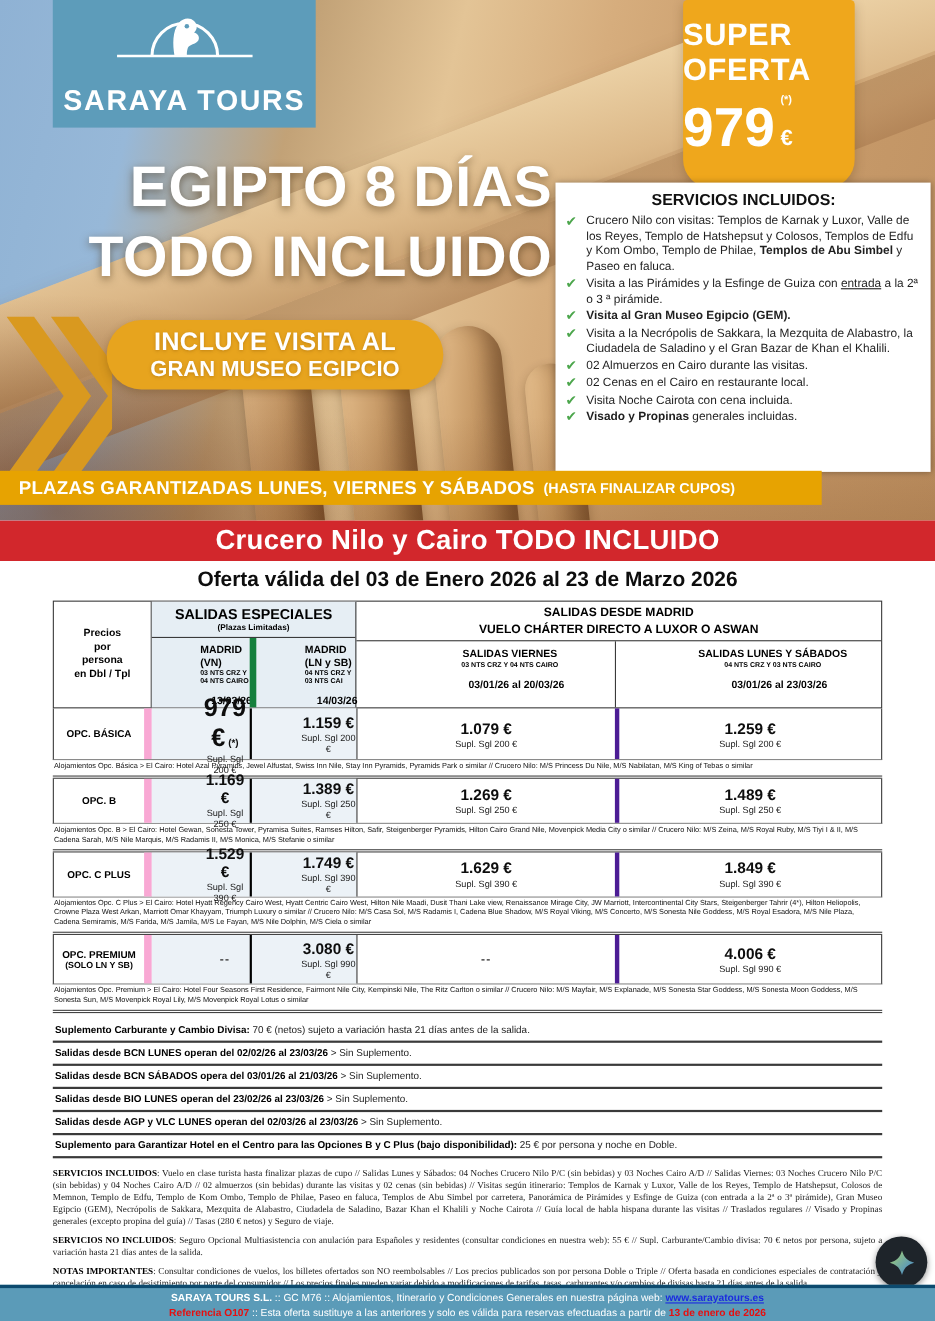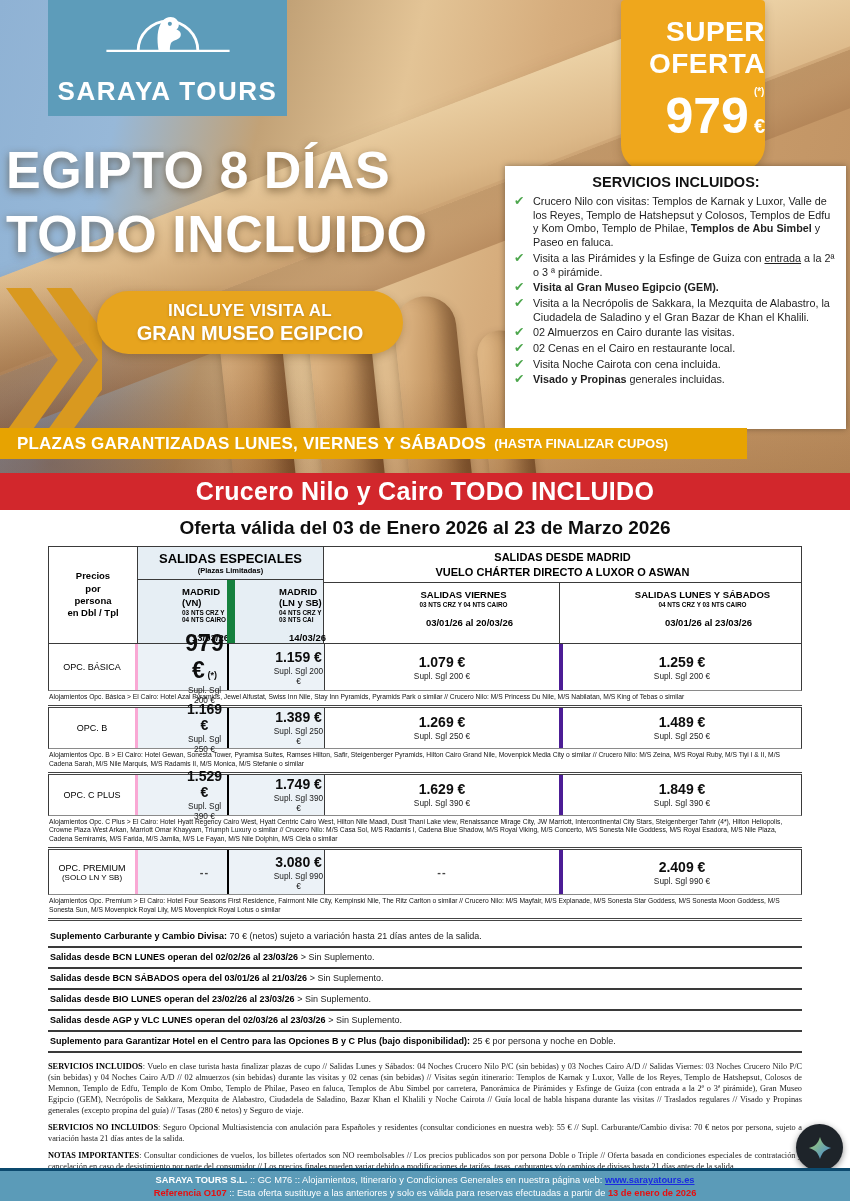--- a/index.html
+++ b/index.html
@@ -19,34 +19,34 @@
     box-shadow:inset -12px -8px 18px rgba(70,40,15,.38),0 4px 10px rgba(60,35,10,.3);
     transform:rotate(-6deg);}
   .shade{position:absolute;inset:0;pointer-events:none;
     background:radial-gradient(ellipse 420px 280px at 6% 98%,rgba(101,51,25,.5),transparent 70%),
                linear-gradient(0deg,rgba(120,70,30,.22) 0%,transparent 20%);}
 
   .logo-box{position:absolute;left:48px;top:0;width:239px;height:116px;background:#5d9cba;
     display:flex;flex-direction:column;align-items:center;justify-content:flex-start;padding-top:8px;box-sizing:border-box;}
   .logo-text{color:#fff;font-weight:bold;font-size:26px;letter-spacing:1.5px;margin-top:12px;}
 
-  .hero-title{position:absolute;left:6px;top:138px;width:496px;text-align:left;color:#fff;
+  .hero-title{position:absolute;left:6px;top:138px;width:496px;text-align:right;color:#fff;
     font-weight:800;font-size:52px;line-height:1.24;letter-spacing:.5px;
     text-shadow:0 3px 8px rgba(70,45,15,.55);}
 
   .chevrons{position:absolute;left:6px;top:286px;width:96px;height:148px;}
 
   .pill{position:absolute;left:97px;top:291px;width:306px;height:63px;background:#e7a41e;border-radius:34px;
     color:#fff;text-align:center;display:flex;flex-direction:column;justify-content:center;gap:1px;
     text-shadow:0 1px 3px rgba(120,70,0,.35);box-shadow:0 3px 8px rgba(90,55,10,.3);}
-  .pill .p1{font-size:17px;font-weight:800;letter-spacing:.3px;}
+  .pill .p1{font-size:23px;font-weight:800;letter-spacing:.3px;}
   .pill .p2{font-size:20px;font-weight:800;}
 
-  .badge{position:absolute;left:621px;top:0;width:144px;height:171px;background:#efa71c;
-    border-radius:4px 4px 26px 26px;color:#fff;display:flex;flex-direction:column;align-items:flex-end;
+  .badge{position:absolute;left:621px;top:0;width:156px;height:171px;background:#efa71c;
+    border-radius:4px 4px 26px 26px;color:#fff;display:flex;flex-direction:column;align-items:flex-start;
     padding-top:16px;box-sizing:border-box;box-shadow:0 4px 10px rgba(80,50,0,.25);}
   .badge .b1,.badge .b2{font-size:28px;font-weight:800;line-height:1.14;letter-spacing:.5px;}
   .badge .price-row{display:flex;align-items:flex-end;margin-top:6px;}
   .badge .bp{font-size:50px;font-weight:800;line-height:.88;}
   .badge .bside{display:flex;flex-direction:column;align-items:flex-start;margin-left:5px;height:52px;justify-content:space-between;}
   .badge .bast{font-size:10px;font-weight:bold;}
   .badge .beur{font-size:20px;font-weight:800;}
 
   .services{position:absolute;left:505px;top:166px;width:341px;height:263px;background:#fff;
     box-shadow:0 0 6px rgba(0,0,0,.35);padding:6px 8px 4px 9px;box-sizing:border-box;overflow:hidden;}
@@ -74,27 +74,27 @@
   .g2{flex:1;}
   .grp-title{height:36px;border-bottom:1px solid #3a3a3a;display:flex;flex-direction:column;justify-content:center;align-items:center;box-sizing:border-box;}
   .gt1{font-size:13px;font-weight:bold;}
   .gt1s{font-size:7.5px;font-weight:bold;}
   .gt2{font-size:11px;font-weight:bold;line-height:1.3;}
   .grpcols{display:flex;flex:1;}
   .colh{display:flex;flex-direction:column;align-items:center;padding-top:6px;box-sizing:border-box;padding-left:44px;}
   .colh .ct{font-size:9.5px;font-weight:bold;}
   .colh .cs{font-size:6.4px;font-weight:bold;margin-top:1px;}
   .colh .cd{font-size:9.5px;font-weight:bold;margin-top:9px;margin-left:12px;}
-  .w2{width:89px;}.w3{width:97px;border-left:8px solid #15803d;}
+  .w2{width:89px;}.w3{width:97px;border-left:6px solid #15803d;}
   .w4{width:235px;}.w5{flex:1;border-left:1px solid #3a3a3a;}
 
   .prow{display:flex;border-left:1.5px solid #3a3a3a;border-right:1.5px solid #3a3a3a;border-bottom:1px solid #8a8a8a;box-sizing:border-box;}
   .prow.r0{height:47px;}.prow.r1{height:41px;}.prow.r2{height:41px;}.prow.r3{height:45px;}
   .prow .cell{display:flex;flex-direction:column;justify-content:center;align-items:center;box-sizing:border-box;text-align:center;}
-  .prow .lab{width:89px;font-size:9px;font-weight:normal;border-right:3px solid #f9a8d4;color:#000;}
+  .prow .lab{width:89px;font-size:9px;font-weight:bold;border-right:7px solid #f9a8d4;color:#000;}
   .prow .lab .lab2{font-size:8px;}
   .pc.b2{width:89px;}
   .pc.b3{width:97px;border-left:2px solid #000;}
   .pc.b4{width:235px;border-left:1.5px solid #3a3a3a;}
   .pc.b5{flex:1;border-left:4px solid #4c1d95;}
   .pc.special{background:#ecf2f7;padding-left:44px;}
   .price{font-size:14px;font-weight:bold;color:#0d0d0d;}
   .price.big{font-size:23px;}
   .ast{font-size:9px;font-weight:bold;}
   .supl{font-size:8.3px;margin-top:1px;color:#1a1a1a;}
@@ -316,21 +316,21 @@
             <div class="dashtxt">--</div>
           </div>
           <div class="cell pc b3 special">
             <div class="price">3.080 €</div>
             <div class="supl">Supl. Sgl 990 €</div>
           </div>
           <div class="cell pc b4">
             <div class="dashtxt">--</div>
           </div>
           <div class="cell pc b5">
-            <div class="price">2.409 €</div>
+            <div class="price">4.006 €</div>
             <div class="supl">Supl. Sgl 990 €</div>
           </div>
         </div>
         <div class="note">Alojamientos Opc. Premium &gt; El Cairo: Hotel Four Seasons First Residence, Fairmont Nile City, Kempinski Nile, The Ritz Carlton o similar // Crucero Nilo: M/S Mayfair, M/S Explanade, M/S Sonesta Star Goddess, M/S Sonesta Moon Goddess,  M/S Sonesta Sun, M/S Movenpick Royal Lily, M/S Movenpick Royal Lotus o similar</div>
       </div>
     <div id="supplements">
         <div class="supp"><b>Suplemento Carburante y Cambio Divisa:</b><span> 70 € (netos) sujeto a variación hasta 21 días antes de la salida.</span></div>
         <div class="supp"><b>Salidas desde BCN LUNES operan del 02/02/26 al 23/03/26</b><span> &gt; Sin Suplemento.</span></div>
         <div class="supp"><b>Salidas desde BCN SÁBADOS opera del 03/01/26 al 21/03/26</b><span> &gt; Sin Suplemento.</span></div>
         <div class="supp"><b>Salidas desde BIO LUNES operan del 23/02/26 al 23/03/26</b><span> &gt; Sin Suplemento.</span></div>

